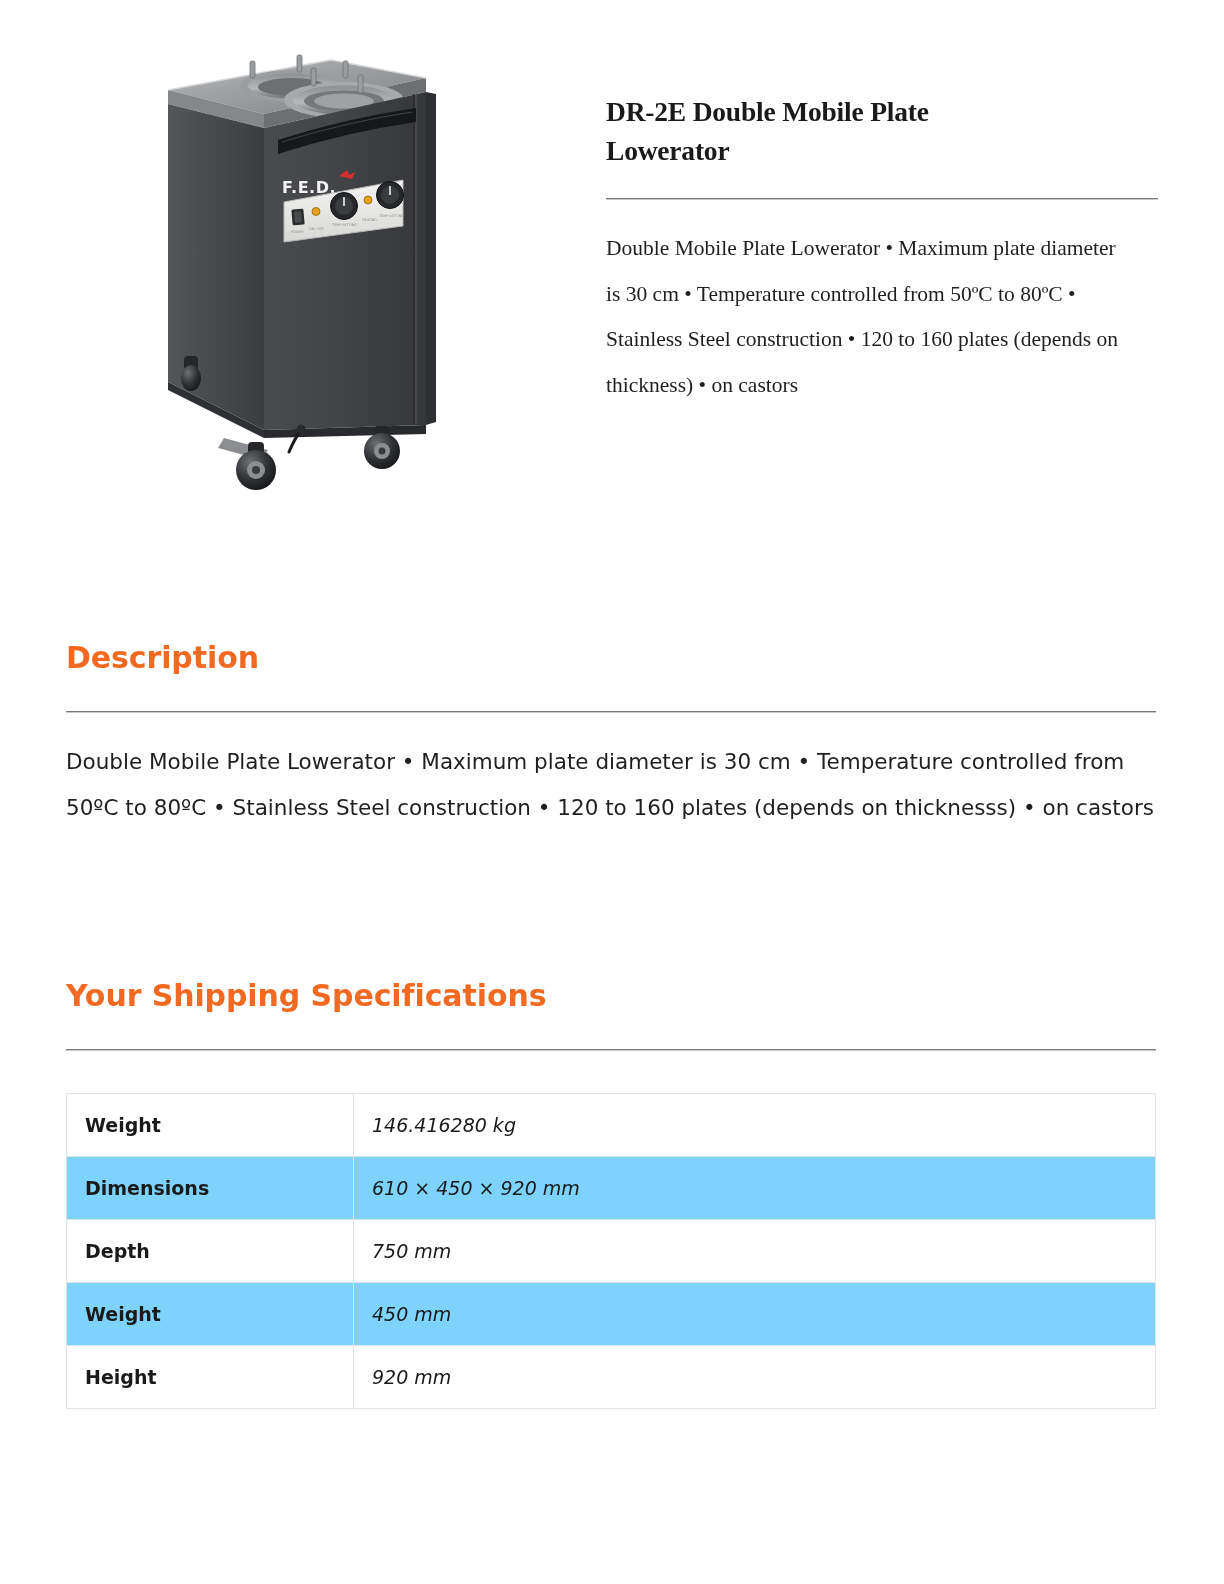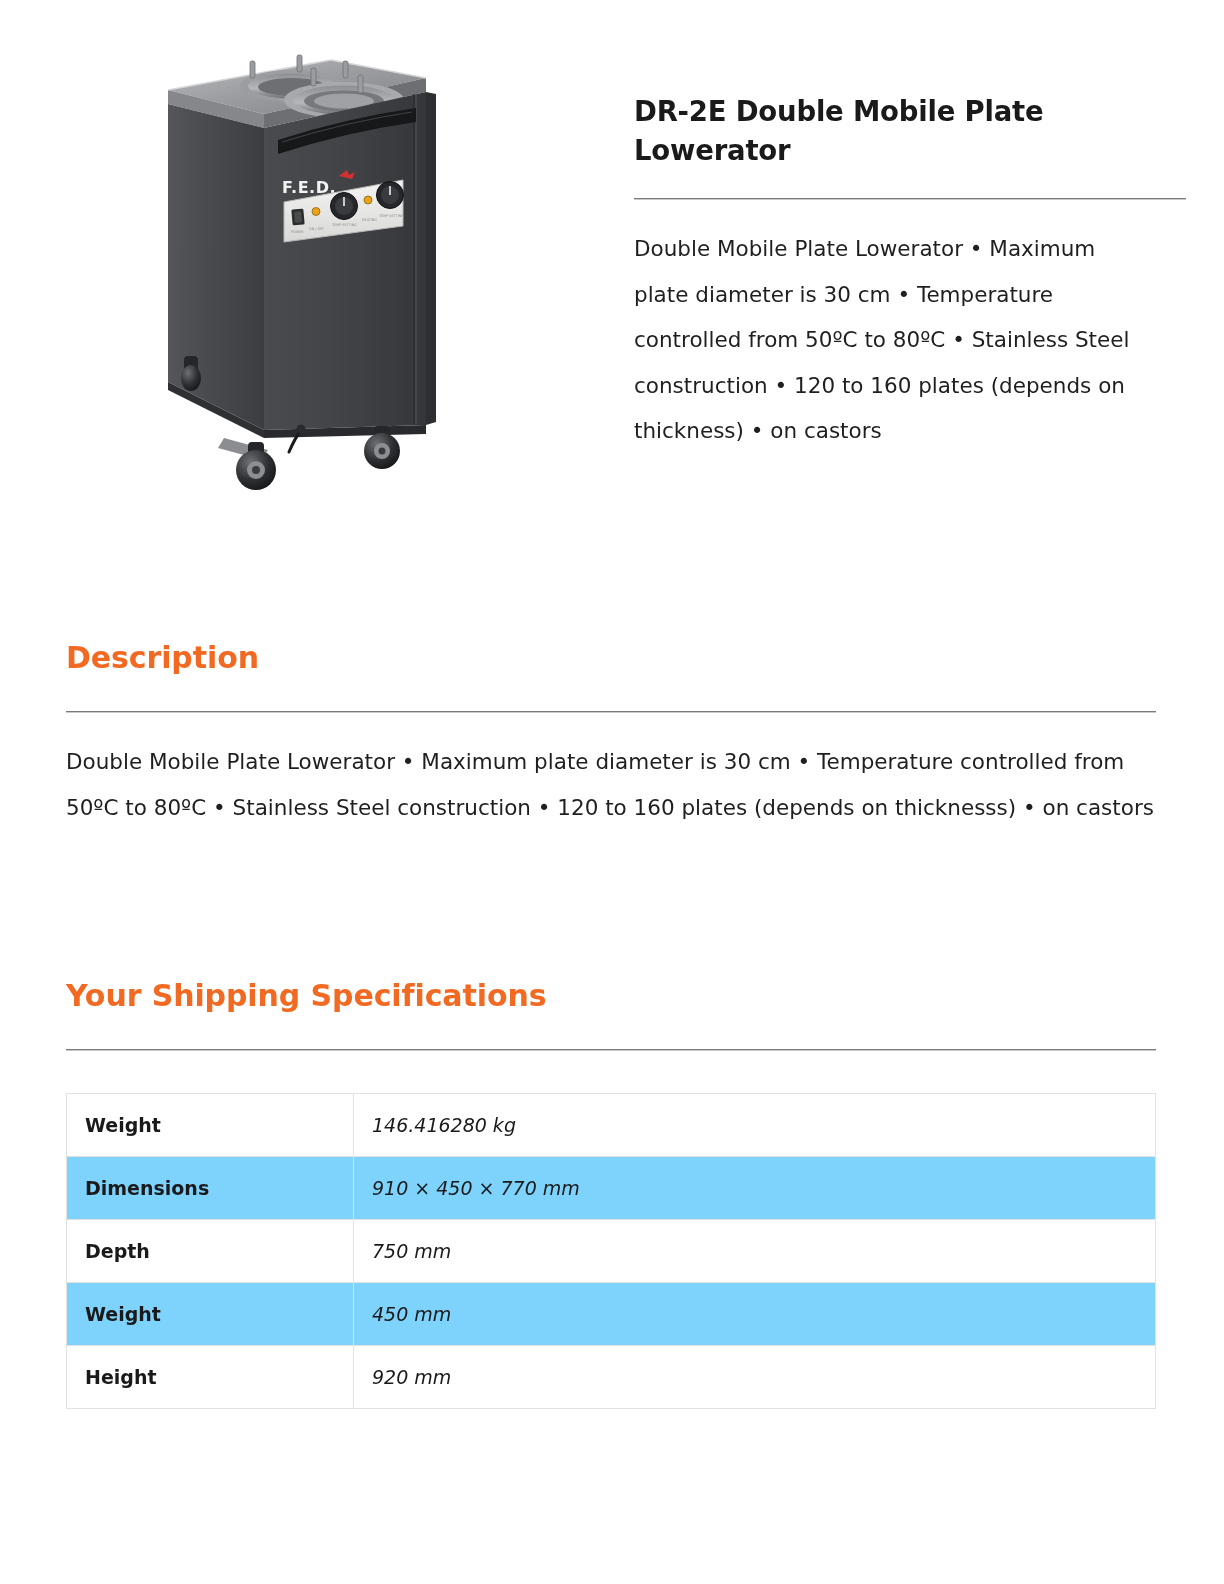--- a/index.html
+++ b/index.html
@@ -41,23 +41,24 @@
   }
 
   .product-svg {
     display: block;
     width: 480px;
     height: 490px;
   }
 
   .product-info {
     position: absolute;
-    left: 568px;
+    left: 540px;
     top: 72px;
     width: 552px;
+    font-family: Liberation Serif, serif;
   }
 
   .product-title {
     font-size: 27.5px;
     font-weight: bold;
     line-height: 1.42;
     letter-spacing: -0.2px;
     color: #1a1a1a;
     margin: 0;
     max-width: 440px;
@@ -308,21 +309,21 @@
 
     <table class="spec-table" style="margin-top: 42px; border-radius: 26px;">
       <tbody>
 
       <tr>
             <td class="key">Weight</td>
             <td class="val">146.416280 kg</td>
           </tr>
           <tr class="alt">
             <td class="key">Dimensions</td>
-            <td class="val">910 × 450 × 770 mm</td>
+            <td class="val">610 × 450 × 920 mm</td>
           </tr>
           <tr>
             <td class="key">Depth</td>
             <td class="val">750 mm</td>
           </tr>
           <tr class="alt">
             <td class="key">Weight</td>
             <td class="val">450 mm</td>
           </tr>
           <tr>

